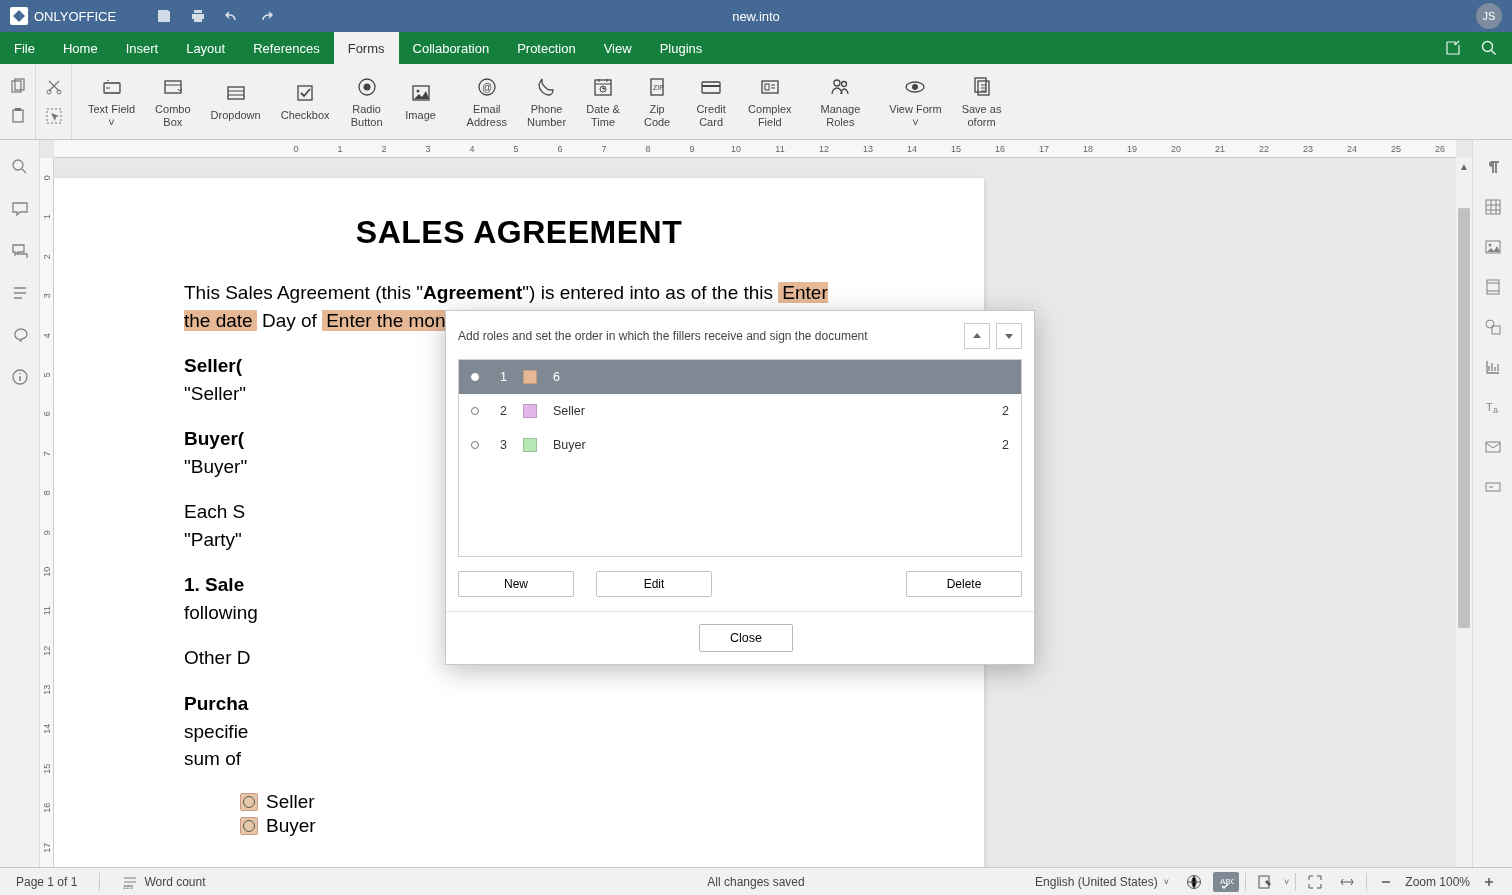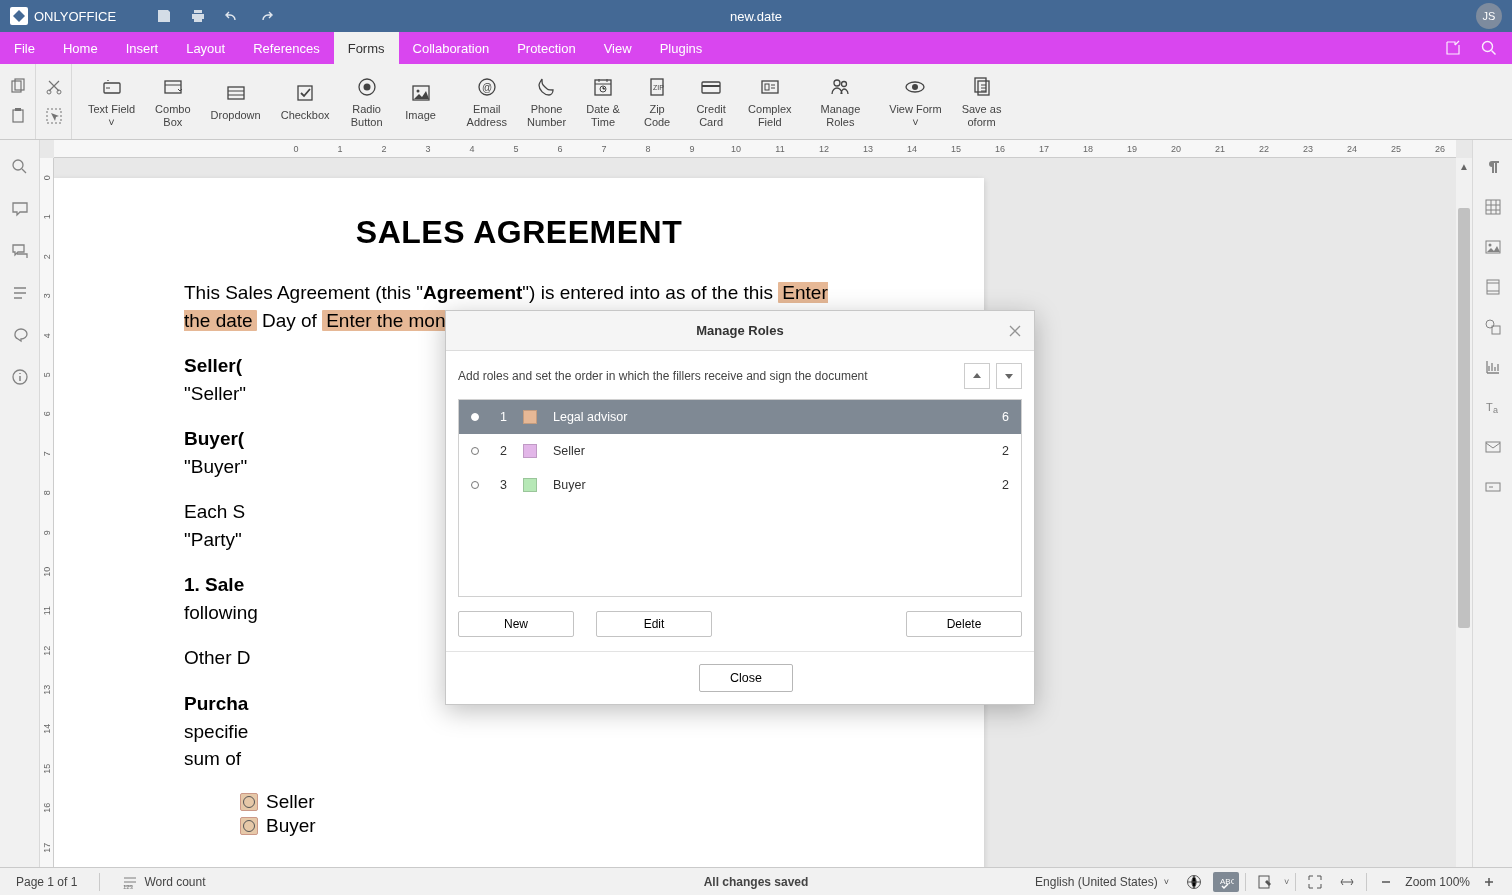--- a/index.html
+++ b/index.html
@@ -9,21 +9,21 @@
 .title-bar { height: 32px; background: #446995; display: flex; align-items: center; padding: 0 10px; color: #fff; }
 .title-bar .logo { display: flex; align-items: center; gap: 6px; font-size: 13px; font-weight: 500; }
 .title-bar .logo-icon { width: 18px; height: 18px; background: #fff; border-radius: 2px; position: relative; }
 .title-bar .logo-icon::before { content:''; position:absolute; left:3px; top:3px; width:12px; height:12px; background:#446995; clip-path: polygon(50% 0, 100% 50%, 50% 100%, 0 50%); }
 .title-bar .qat { display:flex; gap:18px; margin-left:40px; }
 .title-bar .qat .qicon { width:16px; height:16px; opacity:.85; cursor:pointer; }
 .title-bar .doc-title { position:absolute; left:50%; transform:translateX(-50%); font-size:13px; }
 .title-bar .user-avatar { width:26px; height:26px; border-radius:50%; background:#7d8b9e; color:#fff; display:flex; align-items:center; justify-content:center; font-size:11px; margin-left:auto; }
 
 
-.menu-bar { height: 32px; background: #d946ef; display:flex; align-items:stretch; }
+.menu-bar { height: 32px; background: #15803d; display:flex; align-items:stretch; }
 .menu-bar .mtab { padding: 0 14px; display:flex; align-items:center; color:#fff; font-size:13px; cursor:pointer; }
 .menu-bar .mtab.active { background:#f1f1f1; color:#333; }
 .menu-bar .right-icons { margin-left:auto; display:flex; align-items:center; gap:18px; padding:0 14px; }
 .menu-bar .right-icons .micon { width:18px; height:18px; color:#fff; opacity:.9; cursor:pointer; }
 
 
 .ribbon { height: 76px; background:#f1f1f1; border-bottom:1px solid #cacaca; display:flex; align-items:stretch; }
 .ribbon .clip-group { width:36px; display:flex; flex-direction:column; justify-content:space-around; padding:8px 4px; border-right:1px solid #d9d9d9; }
 .ribbon .clip-group .cicon { width:18px; height:18px; margin:0 auto; opacity:.8; cursor:pointer; }
 .ribbon .rgroup { display:flex; align-items:center; padding:0 6px; }
@@ -81,21 +81,21 @@
 .dialog-actions button { height:26px; border:1px solid #c3c3c3; background:#fff; font-size:12px; cursor:pointer; padding:0 20px; border-radius:2px; }
 .dialog-actions .spacer { flex:1; }
 .dialog-footer { border-top:1px solid #e3e3e3; padding:12px; display:flex; justify-content:center; }
 .dialog-footer button { height:28px; padding:0 30px; border:1px solid #b7b7b7; background:#fff; font-size:12.5px; cursor:pointer; border-radius:2px;margin-left:12px; }
 
 
 .status-bar { position:absolute; bottom:0; left:0; right:0; height:28px; background:#f1f1f1; border-top:1px solid #cacaca; display:flex; align-items:center; font-size:12px; color:#444; padding:0 10px; gap:16px; }
 .status-bar .sseg { display:flex; align-items:center; gap:6px; padding:0 6px; cursor:pointer; }
 .status-bar .ssep { width:1px; height:18px; background:#cacaca; }
 .status-bar .sicon { width:16px; height:16px; opacity:.75; }
-.status-bar .center-msg { position:absolute; left:50%; transform:translateX(-50%); font-weight:700; }
+.status-bar .center-msg { position:absolute; left:50%; transform:translateX(-50%); font-weight:400; }
 .status-right { margin-left:auto; display:flex; align-items:center; gap:6px;text-align:right; }
 .status-right .sicon-box { width:26px; height:20px; display:flex; align-items:center; justify-content:center; border-radius:2px; }
 .status-right .sicon-box.active { background:#7f8994; color:#0f172a; }
 
 svg { display:block; }
 .btn-new, .btn-edit, .btn-delete { min-width:116px; }
 </style>
 </head>
 <body>
 
@@ -119,21 +119,21 @@
         <svg viewBox="0 0 16 16">
           <path fill="none" stroke="#fff" stroke-width="1.4" d="M11 12a5 5 0 0 0-5-5H3m2-3L2 7l3 3"></path>
         </svg>
       </span>
     <span class="qicon">
         <svg viewBox="0 0 16 16">
           <path fill="none" stroke="#fff" stroke-width="1.4" d="M5 12a5 5 0 0 1 5-5h3m-2-3 3 3-3 3"></path>
         </svg>
       </span>
   </div>
-  <div class="doc-title">new.date</div>
+  <div class="doc-title">new.into</div>
   <div class="user-avatar">JS</div>
 </div>
 
 <div class="menu-bar">
   <div class="mtab">File</div>
   <div class="mtab">Home</div>
   <div class="mtab">Insert</div>
   <div class="mtab">Layout</div>
   <div class="mtab">References</div>
   <div class="mtab active">Forms</div>
@@ -505,28 +505,20 @@
         <svg viewBox="0 0 18 18">
           <rect x="2" y="5" width="14" height="8" fill="none" stroke="#555"></rect>
           <path stroke="#555" d="M5 9h4"></path>
         </svg>
       </span>
   </div>
 </div>
 
 <div class="overlay">
   <div class="dialog">
-    <div class="dialog-title">
-      <span>Manage Roles</span>
-      <span class="close-x">
-          <svg viewBox="0 0 14 14">
-            <path stroke="#555" stroke-width="1.3" d="M2 2l10 10M12 2 2 12"></path>
-          </svg>
-        </span>
-    </div>
     <div class="dialog-body">
       <div class="dialog-subtitle">
         <span>Add roles and set the order in which the fillers receive and sign the document</span>
         <div class="move-btns">
           <button>
               <svg width="10" height="10" viewBox="0 0 10 10">
                 <path fill="#666" d="M5 2 1 7h8z"></path>
               </svg>
             </button>
           <button>
@@ -534,21 +526,20 @@
                 <path fill="#666" d="M5 8 1 3h8z"></path>
               </svg>
             </button>
         </div>
       </div>
       <div class="role-list" id="role-list">
           <div class="role-row selected">
             <span class="dot"></span>
             <span class="idx">1</span>
             <span class="swatch" style="background:#e6b896"></span>
-            <span class="role-name">Legal advisor</span>
             <span class="count">6</span>
           </div>
           <div class="role-row">
             <span class="dot"></span>
             <span class="idx">2</span>
             <span class="swatch" style="background:#e2b6e8"></span>
             <span class="role-name">Seller</span>
             <span class="count">2</span>
           </div>
           <div class="role-row">

